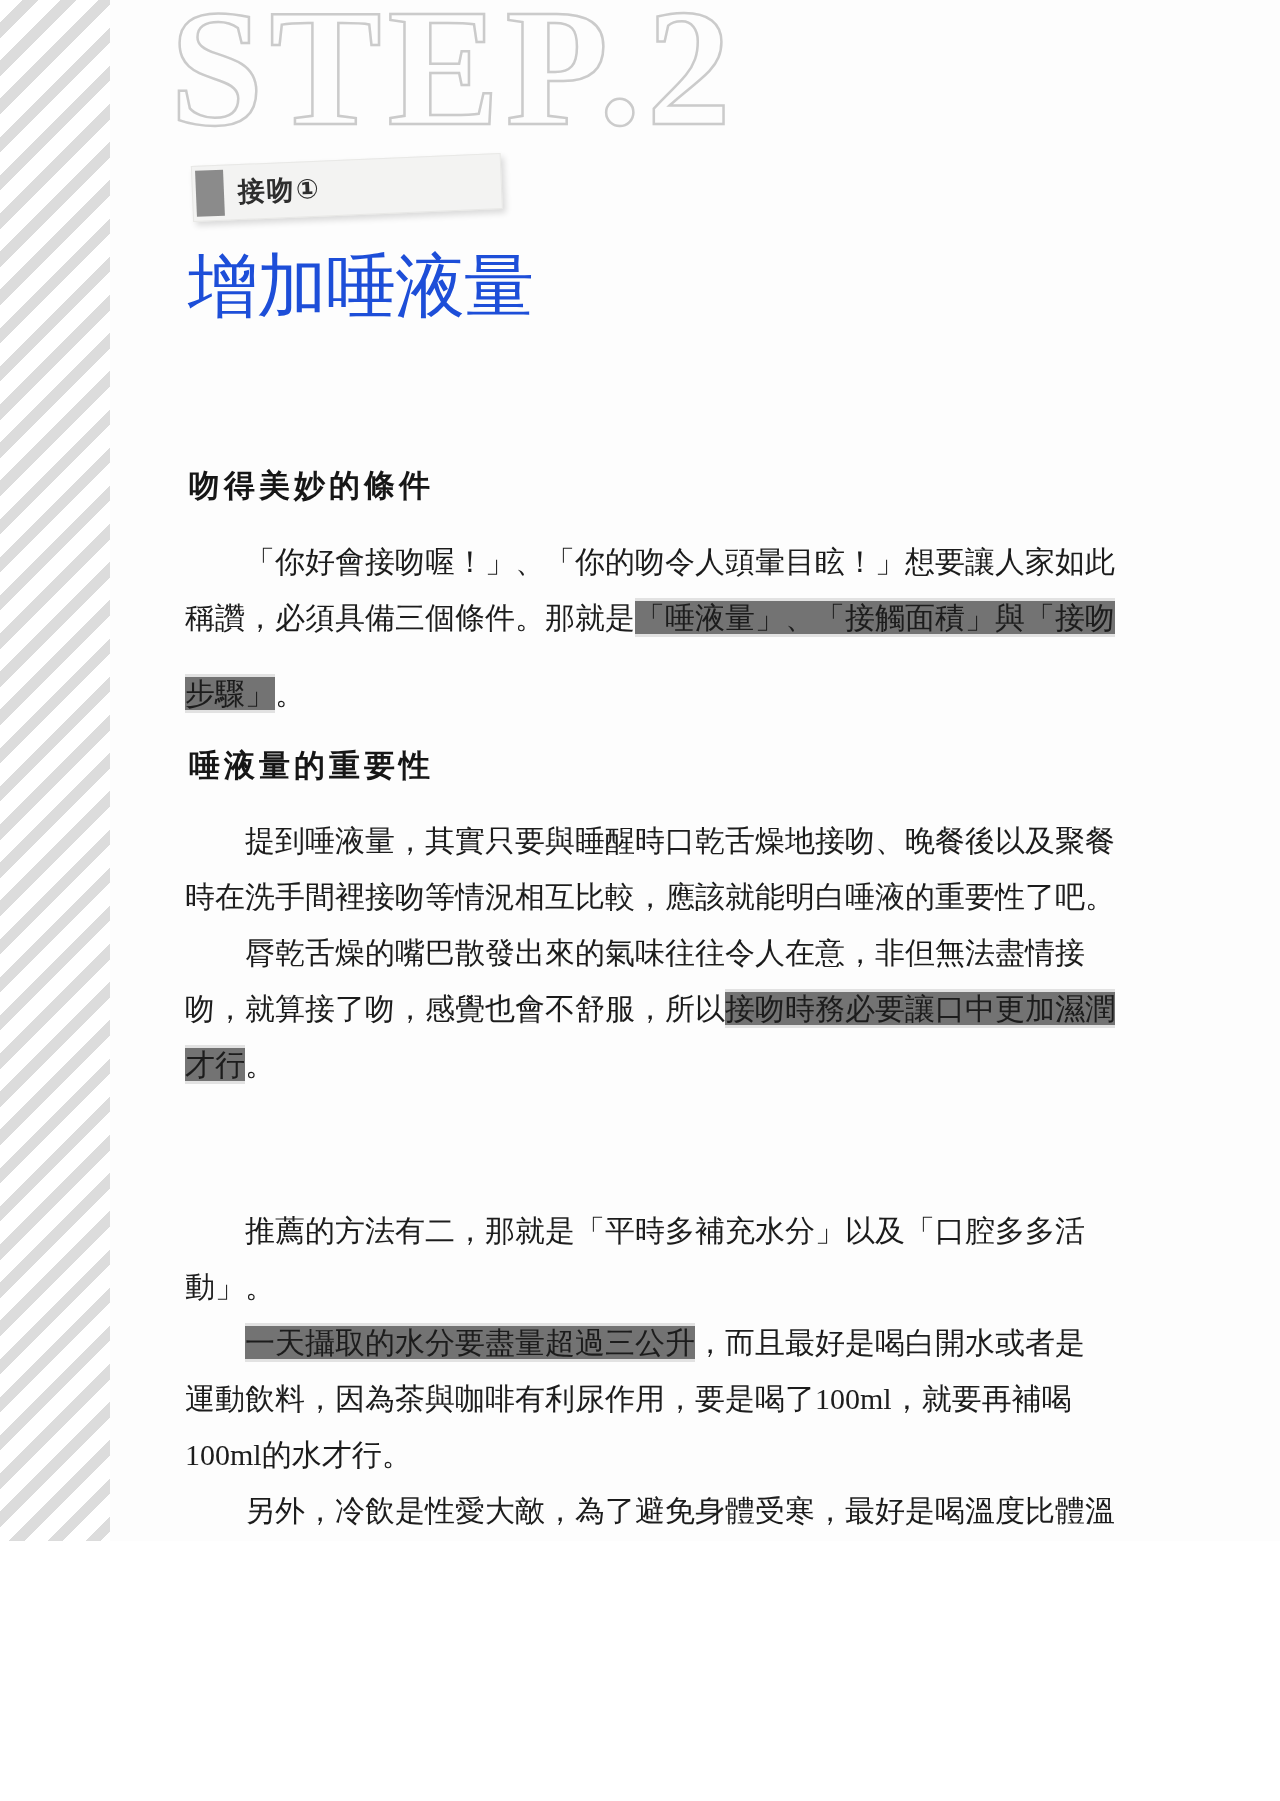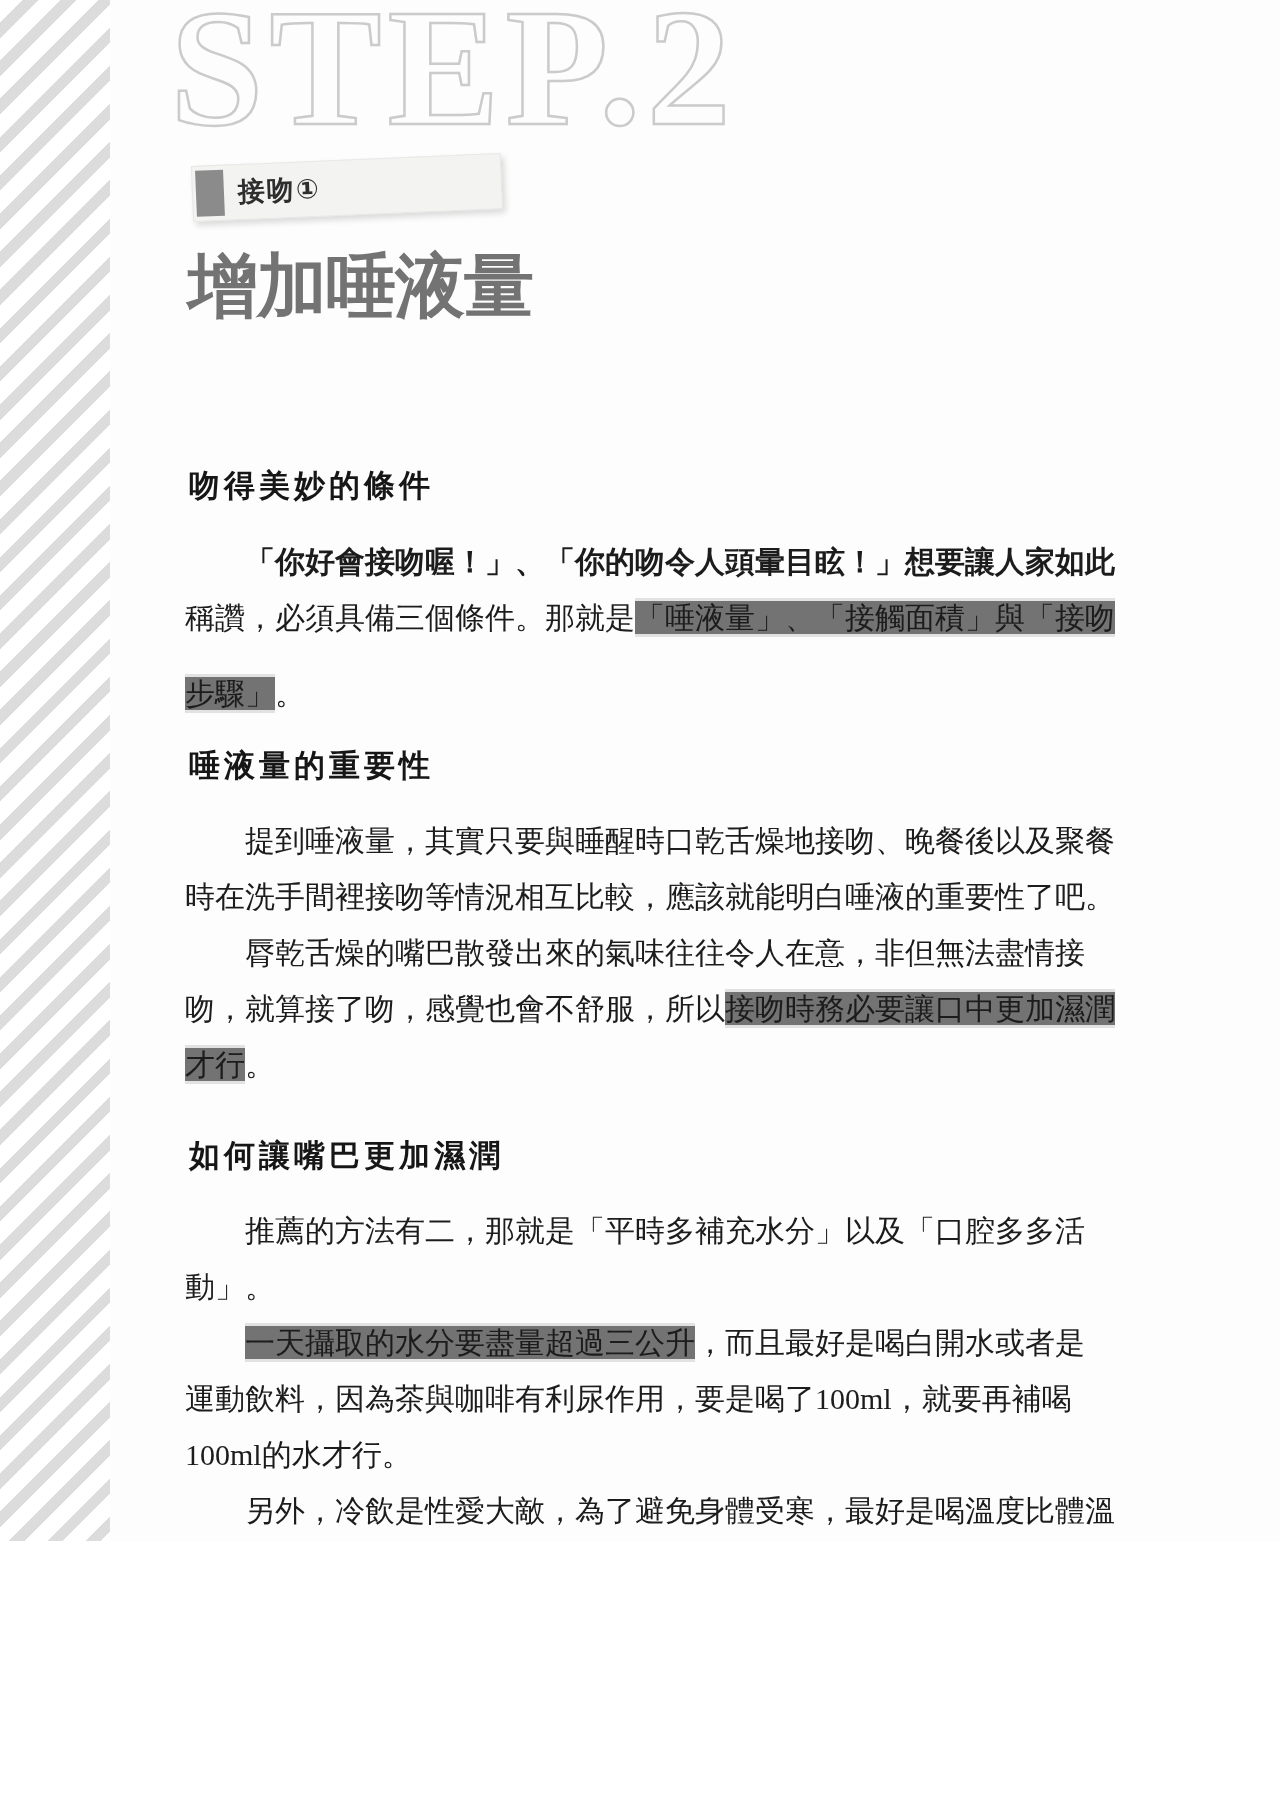--- a/index.html
+++ b/index.html
@@ -33,22 +33,22 @@
     width:28px;height:46px;background:#8b8b8b;margin-left:3px;flex:0 0 auto;
   }
   .tab-label{
     margin-left:14px;
     font-family:"Liberation Sans","DejaVu Sans",sans-serif;
     font-weight:bold;font-size:27px;color:#2e2e2e;letter-spacing:2px;
   }
   .page-title{
     position:absolute;left:188px;top:248px;margin:0;
     font-family:"Liberation Sans","DejaVu Sans",sans-serif;
-    font-weight:700;font-size:70px;line-height:1.1;
-    letter-spacing:-1px;color:#737373;white-space:nowrap;
+    font-weight:400;font-size:70px;line-height:1.1;
+    letter-spacing:-1px;color:#1d4ed8;white-space:nowrap;
   }
   .sec-heading{
     position:absolute;left:185px;margin:4px;
     font-family:"Liberation Sans","DejaVu Sans",sans-serif;
     font-weight:bold;font-size:31px;line-height:40px;
     letter-spacing:4px;color:#161616;white-space:nowrap;
   }
   .h-s0{top:462px}
   .h-s1{top:742px}
   .h-s2{top:1132px}
@@ -76,24 +76,23 @@
 
   <div class="tab">
     <div class="tab-square"></div>
     <div class="tab-label">接吻①</div>
   </div>
 
   <h1 class="page-title">增加唾液量</h1>
 
   <h2 class="sec-heading h-s0">吻得美妙的條件</h2>
   <h2 class="sec-heading h-s1">唾液量的重要性</h2>
-  <h2 class="sec-heading h-s2">如何讓嘴巴更加濕潤</h2>
 
   <div class="page-number">44</div>
-<div class="body-line indent" style="top: 540px; font-weight: bold;"><span class="seg">「你好會接吻喔！」、「你的吻令人頭暈目眩！」想要讓人家如此</span></div>
+<div class="body-line indent" style="top: 540px;"><span class="seg">「你好會接吻喔！」、「你的吻令人頭暈目眩！」想要讓人家如此</span></div>
     <div class="body-line" style="top: 596px;"><span class="seg">稱讚，必須具備三個條件。那就是</span><span class="seg-hl">「唾液量」、「接觸面積」與「接吻</span></div>
     <div class="body-line" style="top: 624px; margin-top: 48px;"><span class="seg-hl">步驟」</span><span class="seg">。</span></div>
     <div class="body-line indent" style="top: 819px;"><span class="seg">提到唾液量，其實只要與睡醒時口乾舌燥地接吻、晚餐後以及聚餐</span></div>
     <div class="body-line" style="top: 875px;"><span class="seg">時在洗手間裡接吻等情況相互比較，應該就能明白唾液的重要性了吧。</span></div>
     <div class="body-line indent" style="top: 931px;"><span class="seg">脣乾舌燥的嘴巴散發出來的氣味往往令人在意，非但無法盡情接</span></div>
     <div class="body-line" style="top: 987px;"><span class="seg">吻，就算接了吻，感覺也會不舒服，所以</span><span class="seg-hl">接吻時務必要讓口中更加濕潤</span></div>
     <div class="body-line" style="top: 1043px;"><span class="seg-hl">才行</span><span class="seg">。</span></div>
     <div class="body-line indent" style="top: 1209px;"><span class="seg">推薦的方法有二，那就是「平時多補充水分」以及「口腔多多活</span></div>
     <div class="body-line" style="top: 1265px;"><span class="seg">動」。</span></div>
     <div class="body-line indent" style="top: 1321px;"><span class="seg-hl">一天攝取的水分要盡量超過三公升</span><span class="seg">，而且最好是喝白開水或者是</span></div>

